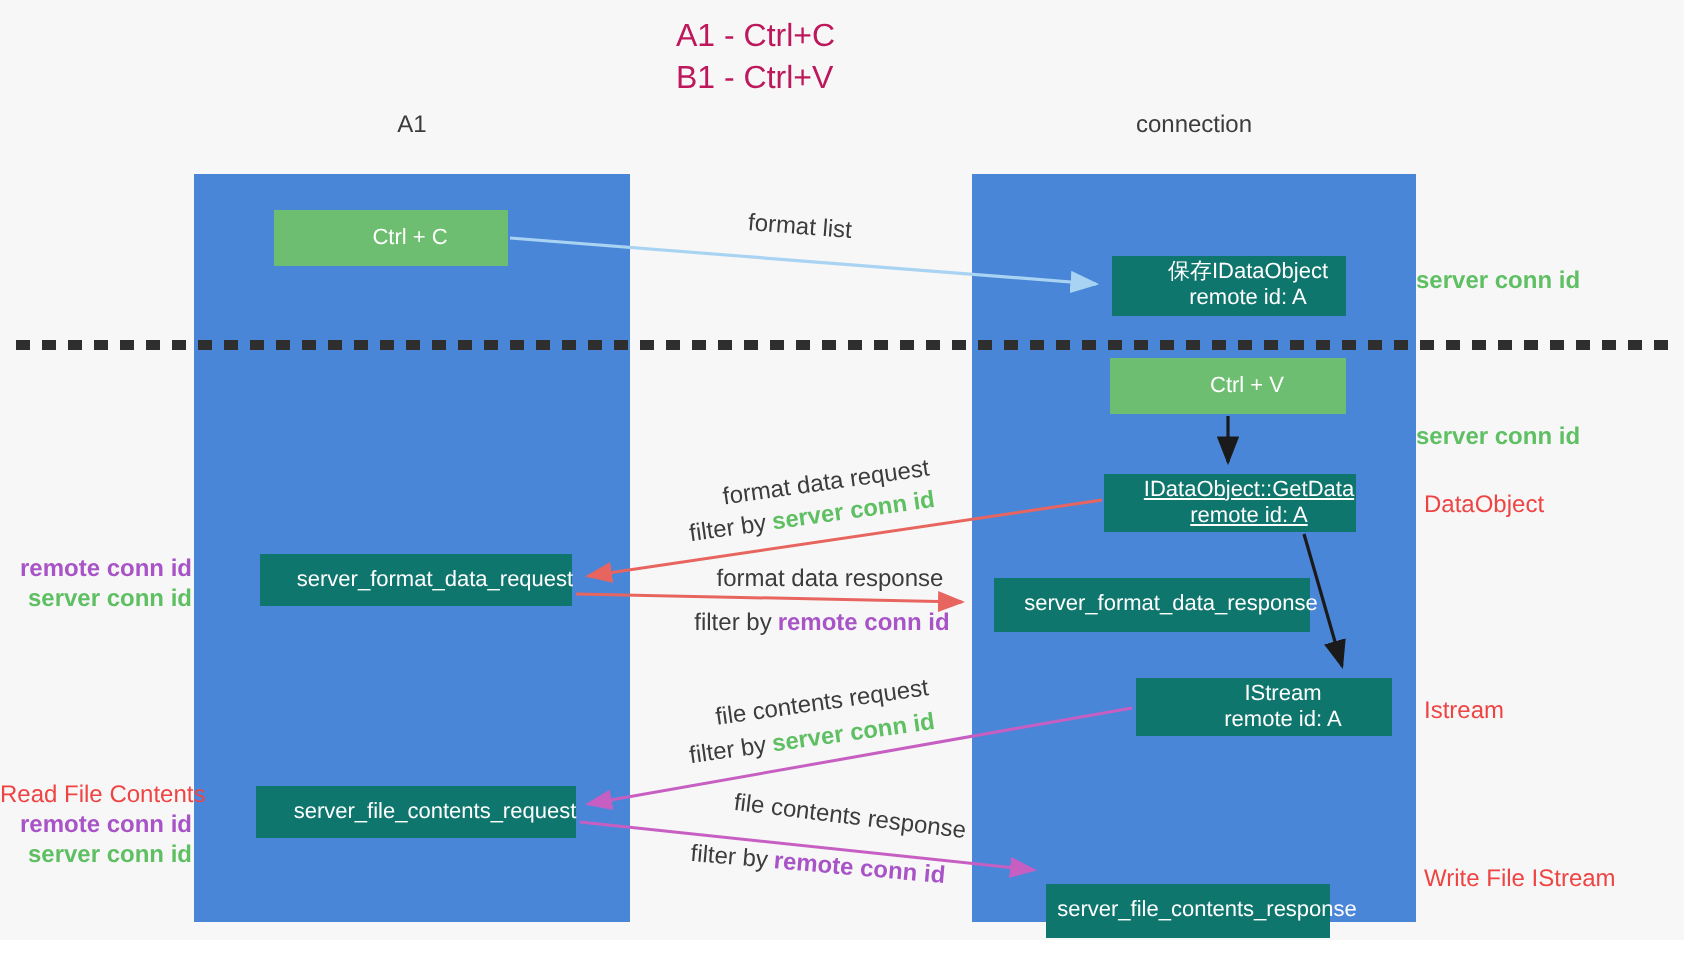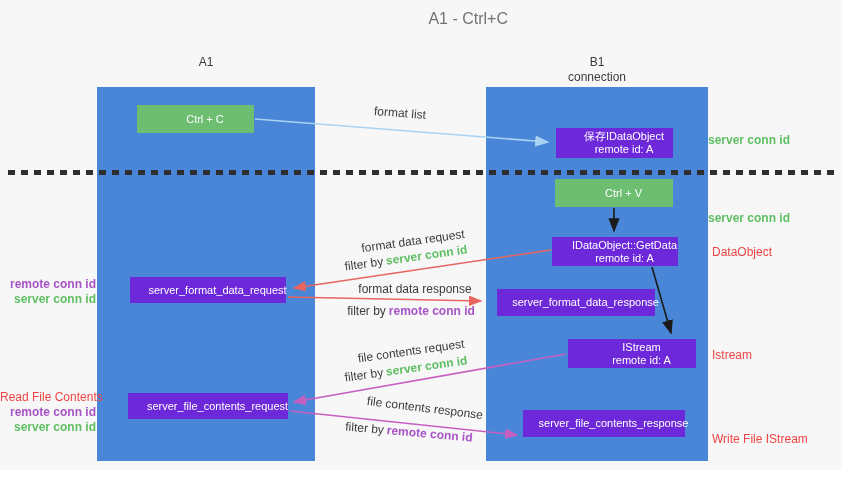--- a/index.html
+++ b/index.html
@@ -8,22 +8,22 @@
     font-family: "Liberation Sans", sans-serif;
     background: #f7f7f7;
     position: relative;
     overflow: hidden;
     color: #3c3c3c;
   }
   .abs { position: absolute; }
 
   .title {
     left: 338px; top: 8px; width: 170px;
-    font-size: 16px; line-height: 21px; color: #737373;
-    text-align: right; z-index: 5;
+    font-size: 16px; line-height: 21px; color: #be185d;
+    text-align: left; z-index: 5;
   }
   .lane-header {
     top: 55px; width: 120px; text-align: center;
     font-size: 12px; line-height: 15px; color: #3c3c3c; z-index: 5;
   }
   .lane {
     top: 87px; height: 374px; background: #4A86D8; z-index: 1;
   }
   .lane-left  { left: 97px;  width: 218px; }
   .lane-right { left: 486px; width: 222px; }
@@ -32,31 +32,31 @@
     left: 8px; top: 170px; width: 826px; height: 5px; z-index: 4;
     background: repeating-linear-gradient(90deg, #2e2e2e 0 7px, transparent 7px 13px);
   }
 
   .node {
     z-index: 6; color: #ffffff; text-align: center;
     font-size: 11px; display: flex; flex-direction: column;
     align-items: center; justify-content: center; line-height: 13px; padding-left: 19px;
   }
   .green  { background: #6EBE71; }
-  .orange { background: #6d28d9; text-align: right; }
+  .orange { background: #0f766e; text-align: right; }
 
   .n-ctrl-c   { left: 137px; top: 105px; width: 117px; height: 28px; }
   .n-saveobj  { left: 556px; top: 128px; width: 117px; height: 30px; }
   .n-ctrl-v   { left: 555px; top: 179px; width: 118px; height: 28px; }
-  .n-getdata  { left: 552px; top: 237px; width: 126px; height: 29px; }
+  .n-getdata  { left: 552px; top: 237px; width: 126px; height: 29px; text-decoration: underline; }
   .n-freq     { left: 130px; top: 277px; width: 156px; height: 26px; }
   .n-fresp    { left: 497px; top: 289px; width: 158px; height: 27px; }
   .n-istream  { left: 568px; top: 339px; width: 128px; height: 29px; }
   .n-fcreq    { left: 128px; top: 393px; width: 160px; height: 26px; }
-  .n-fcresp   { left: 523px; top: 410px; width: 162px; height: 27px; }
+  .n-fcresp   { left: 523px; top: 442px; width: 142px; height: 27px; }
 
   .side-label { z-index: 5; font-size: 12px; white-space: nowrap; }
   .bold-green  { color: #5FBF63; font-weight: bold; }
   .bold-purple { color: #A854C7; font-weight: bold; }
   .dark        { color: #ef4444; font-weight: normal; }
 
   .left-block {
     left: 0; width: 96px; text-align: right; z-index: 5;
     font-size: 12px; line-height: 15px; white-space: nowrap;
   }
@@ -74,27 +74,27 @@
     background: #ffffff; z-index: 0;
   }
 </style>
 </head>
 <body>
 
 <div class="abs bottom-strip"></div>
 
 <div class="abs title">
   <div>A1 - Ctrl+C</div>
+  <div>B1 - Ctrl+V</div>
 </div>
 
 <div class="abs lane-header" style="left:146px">
   <div>A1</div>
 </div>
 <div class="abs lane-header" style="left:537px">
-  <div>B1</div>
   <div>connection</div>
 </div>
 
 <div class="abs lane lane-left"></div>
 <div class="abs lane lane-right"></div>
 
 <div class="abs divider"></div>
 
 <svg class="abs arrows" width="842" height="485" viewBox="0 0 842 485">
   <defs>

